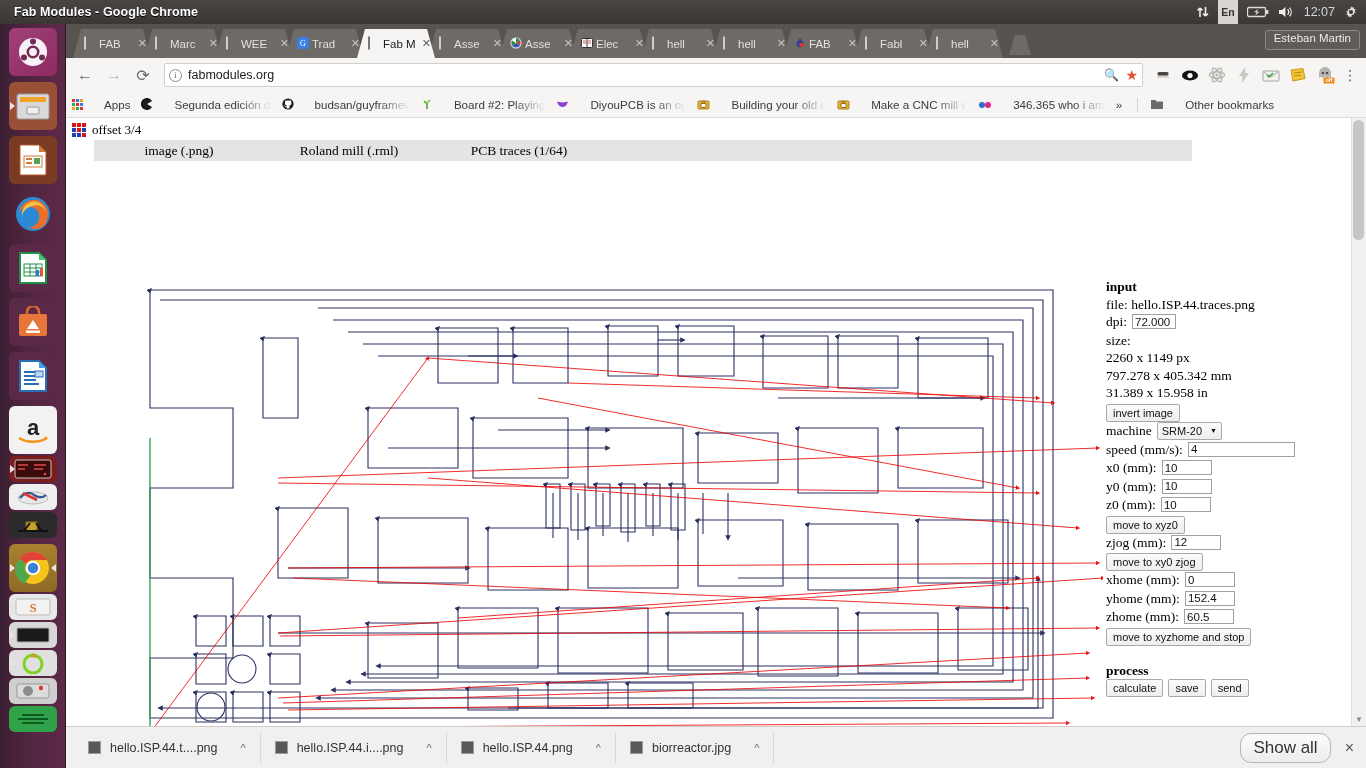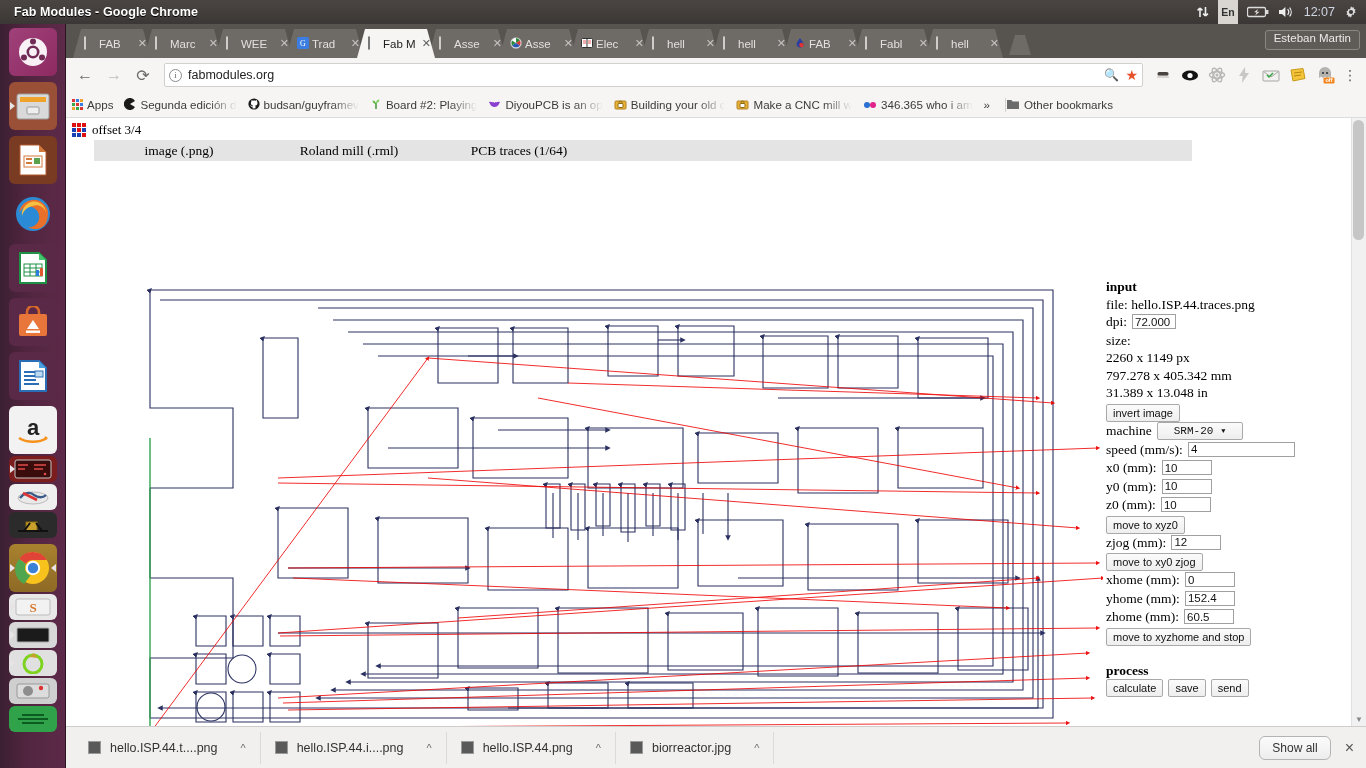--- a/index.html
+++ b/index.html
@@ -88,21 +88,21 @@
     font-size:9px; color:#6b6b6b; display:flex;align-items:center;justify-content:center; font-family:"Liberation Serif",serif;}
   .omni-url { font-size:12.5px; color:#222; flex:1;}
   .omni-zoom { color:#6b6b6b; font-size:12px;}
   .omni-star { color:#e8522a; font-size:14px;}
   .ext { width:20px;height:20px; display:flex;align-items:center;justify-content:center; font-size:13px; position:relative;}
   .menu-dots { width:16px; color:#5a5a5a; font-size:14px; text-align:center; letter-spacing:0; line-height:5px;}
 
   
   .bookmarks { height:26px; background:#f6f5f4; display:flex; align-items:center;
     padding:0 6px; gap:11px; font-size:11.6px; color:#3b3b3b; border-bottom:1px solid #dedcda;}
-  .bm { display:flex; align-items:center; gap:4px; max-width:130px; overflow:hidden; white-space:nowrap;}
+  .bm { display:flex; align-items:center; gap:21px; max-width:130px; overflow:hidden; white-space:nowrap;}
   .bm-lbl { overflow:hidden; text-overflow:clip;}
   .bm-fade { -webkit-mask-image: linear-gradient(to right,#000 75%,transparent 100%);
              mask-image: linear-gradient(to right,#000 75%,transparent 100%);}
   .apps-grid { display:grid; grid-template-columns:repeat(3,3px); grid-template-rows:repeat(3,3px); gap:1px;}
   .apps-grid i { display:block; width:3px;height:3px; background:#888;}
 
   
   .page { position:relative; height:608px; background:#fff; overflow:hidden;}
   .mod-head { display:flex; align-items:center; gap:6px; padding:4px 0 2px 6px;}
   .mod-logo { display:grid; grid-template-columns:repeat(3,4px); grid-template-rows:repeat(3,4px); gap:1px;}
@@ -115,39 +115,39 @@
   .canvas-wrap { position:absolute; left:72px; top:160px; width:965px; height:540px;}
   .panel { position:absolute; left:1040px; top:160px; width:248px; height:545px;
     font-family:"Liberation Serif",serif; font-size:13.5px; color:#000; line-height:17.5px;}
   .panel h3 { font-size:13.5px; font-weight:bold; margin-top:0; }
   .row { display:flex; align-items:center; gap:5px; margin-bottom:1px;}
   .ip { border:1px solid #a0a0a0; background:#fff; height:15px; font-size:11.5px;
         font-family:"Liberation Sans",sans-serif; padding:0 2px; color:#111; line-height:14px;}
   .btn { border:1px solid #a9a9a9; background:linear-gradient(#fbfbfb,#eeeeee); border-radius:2px;
          font-size:11px; font-family:"Liberation Sans",sans-serif; padding:1px 6px; color:#111; line-height:14px;}
   .sel { border:1px solid #a9a9a9; background:linear-gradient(#fbfbfb,#eeeeee); border-radius:2px;
-         font-size:11px; font-family:Liberation Mono, monospace; padding:1px 16px; color:#111;
+         font-size:11px; font-family:Liberation Sans, sans-serif; padding:1px 4px; color:#111;
          display:inline-flex; align-items:center; gap:8px; line-height:14px;}
   .blk { margin-top:2px; }
 
   
   .pg-scroll { position:absolute; right:0; top:0; width:15px; height:608px; background:#f1f1f1; border-left:1px solid #e0e0e0;}
   .pg-thumb { position:absolute; right:2px; top:2px; width:11px; height:120px; background:#c6c6c6; border-radius:6px;}
   .pg-arrow { position:absolute; right:3px; font-size:8px; color:#888;}
 
   
   .shelf { position:absolute; left:0; bottom:0; width:1300px; height:42px;
     background:#f1f0ef; border-top:1px solid #cfcdcb; display:flex; align-items:center; padding:0 8px;}
   .dl { display:flex; align-items:center; gap:9px; padding:0 14px; height:32px; border-right:1px solid #dcdad8;}
   .dl-ic { width:13px;height:13px; border:1.6px solid #9a9a9a; background:#595959;}
   .dl-name { font-size:12.5px; color:#333; white-space:nowrap;}
   .dl-caret { font-size:11px; color:#6c6c6c; margin-left:14px;}
   .shelf-right { margin-left:auto; display:flex; align-items:center; gap:14px; padding-right:4px;}
-  .showall { border:1px solid #b6b4b2; border-radius:6px; background:linear-gradient(#fbfbfb,#ededed);
-             font-size:12px; color:#333; padding:4px 12px;}
+  .showall { border:1px solid #b6b4b2; border-radius:11px; background:linear-gradient(#fbfbfb,#ededed);
+             font-size:17px; color:#333; padding:4px 12px;}
   .shelf-x { font-size:16px; color:#555;}
 </style>
 </head>
 <body>
 
 <div id="root">
 
   <div class="unity-panel">
     <div class="unity-title">Fab Modules - Google Chrome</div>
     <div class="unity-right">
@@ -549,21 +549,21 @@
           <svg width="14" height="8" viewBox="0 0 14 8">
               <circle cx="4" cy="4" r="3" fill="#2b6fd0"></circle>
               <circle cx="10" cy="4" r="3" fill="#e0248a"></circle>
             </svg>
         </span>
         <span class="bm-lbl">346.365 who i am</span>
       </div>
       <div class="bm">
         <span class="bm-lbl">»</span>
       </div>
-      <div class="bm" style="margin-left:4px;border-left:1px solid #d5d3d1;max-width:160px;">
+      <div class="bm" style="margin-left:4px;border-left:1px solid #d5d3d1;padding-left:12px;max-width:160px;">
         <span>
           <svg width="14" height="12" viewBox="0 0 14 12">
               <path d="M1 2h4.4l1.2 1.4H13V11H1z" fill="#6b6b6b"></path>
             </svg>
         </span>
         <span class="bm-lbl">Other bookmarks</span>
       </div>
     </div>
 
     <div class="page">
@@ -712,21 +712,21 @@
           <span>file:</span>
           <span>hello.ISP.44.traces.png</span>
         </div>
         <div class="row">
           <span>dpi:</span>
           <input class="ip" style="width: 44px;" value="72.000">
         </div>
         <div>size:</div>
         <div>2260 x 1149 px</div>
         <div>797.278 x 405.342 mm</div>
-        <div>31.389 x 13.048 in</div>
+        <div>31.389 x 15.958 in</div>
         <div class="blk"><button class="btn">invert image</button></div>
 
         <div class="row">
           <span>machine</span>
           <span class="sel">
             <span>SRM-20</span>
             <span style="font-size:7px">▼</span>
           </span>
         </div>
         <div class="row">

